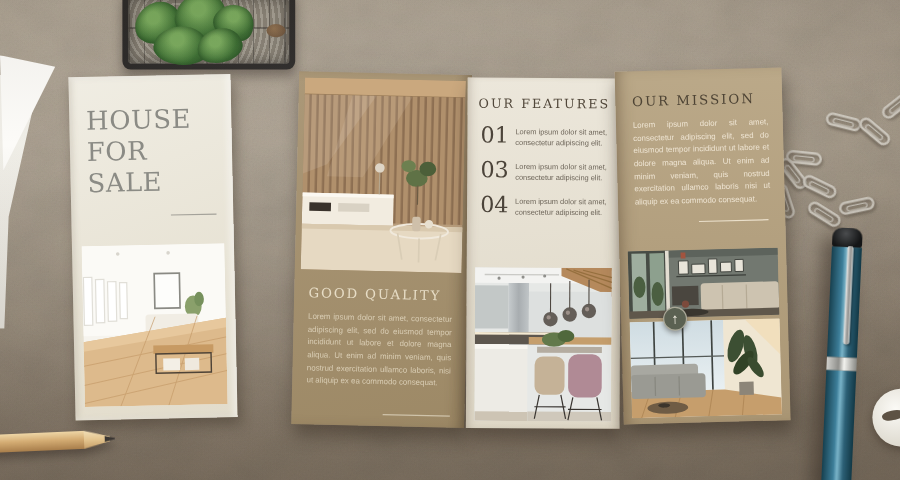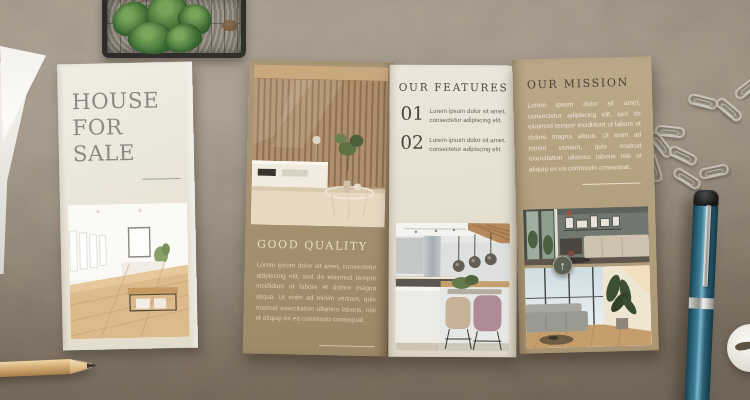--- a/index.html
+++ b/index.html
@@ -241,21 +241,25 @@
   </section>
 
   <section class="panel panel-mid">
     <h3>OUR FEATURES</h3>
     <div class="features">
       <div class="feat">
         <span class="num">01</span>
         <span class="ftext">Lorem ipsum dolor sit amet, consectetur adipiscing elit.</span>
       </div>
       <div class="feat">
-        <span class="num">02</span>
+        <span class="num">03</span>
+        <span class="ftext">Lorem ipsum dolor sit amet, consectetur adipiscing elit.</span>
+      </div>
+      <div class="feat">
+        <span class="num">04</span>
         <span class="ftext">Lorem ipsum dolor sit amet, consectetur adipiscing elit.</span>
       </div>
     </div>
     <svg class="photo" viewBox="0 0 114 128" preserveAspectRatio="none">
       <defs>
         <linearGradient id="steel" x1="0" y1="0" x2="1" y2="0">
           <stop offset="0" stop-color="#c6cbcd"></stop>
             <stop offset="0.5" stop-color="#a8adb0"></stop>
             <stop offset="1" stop-color="#c0c5c7"></stop>
         </linearGradient>

